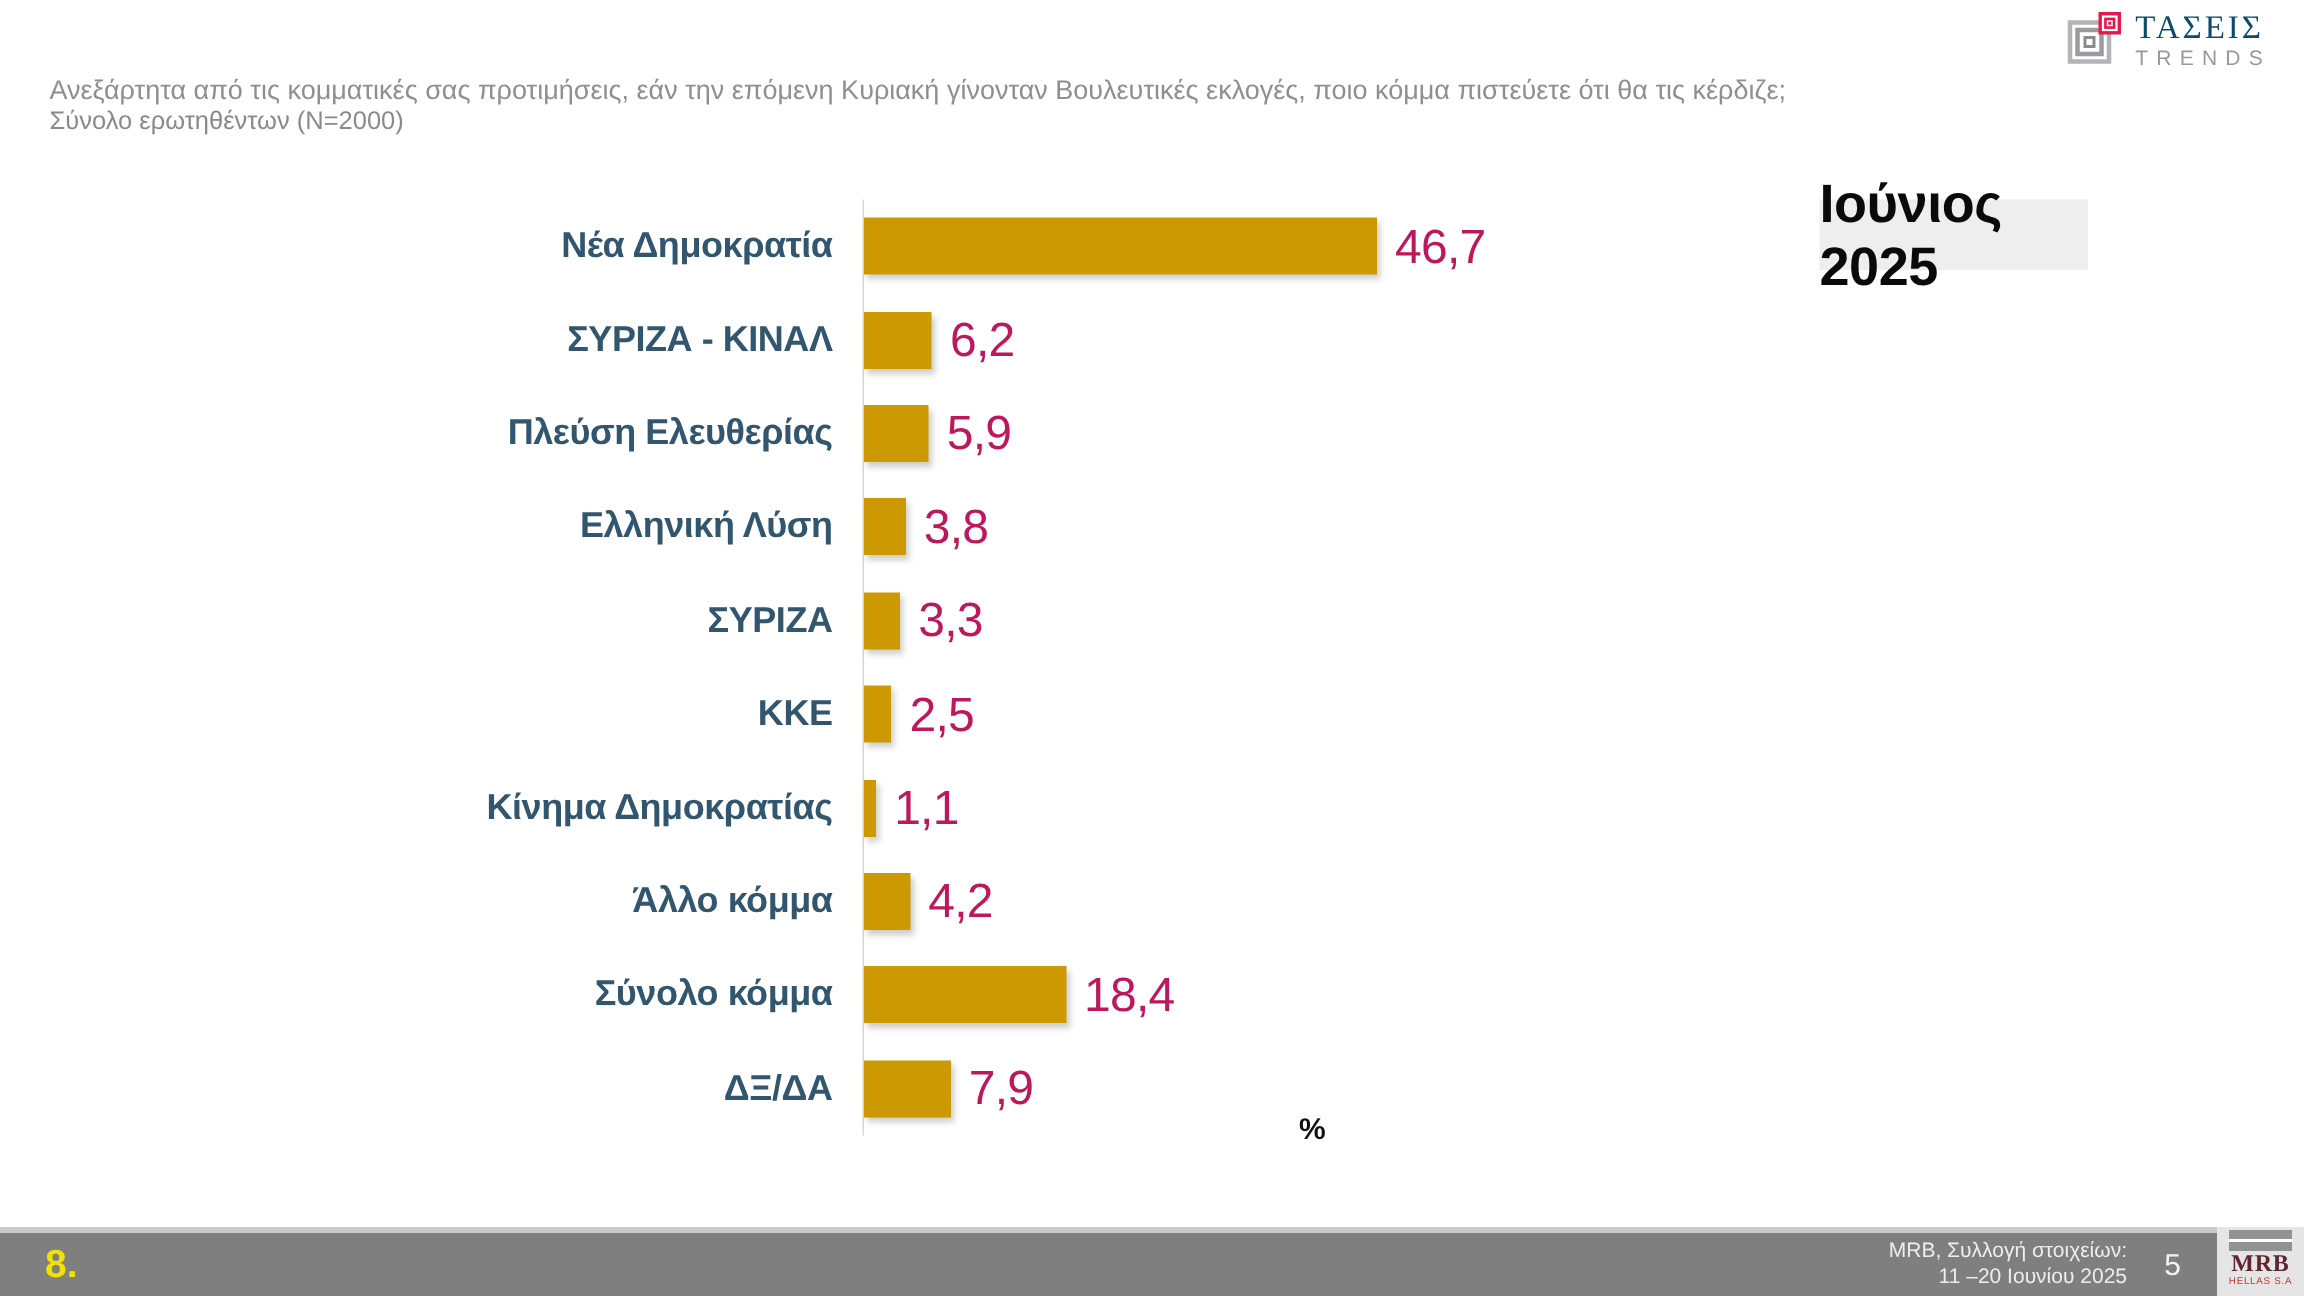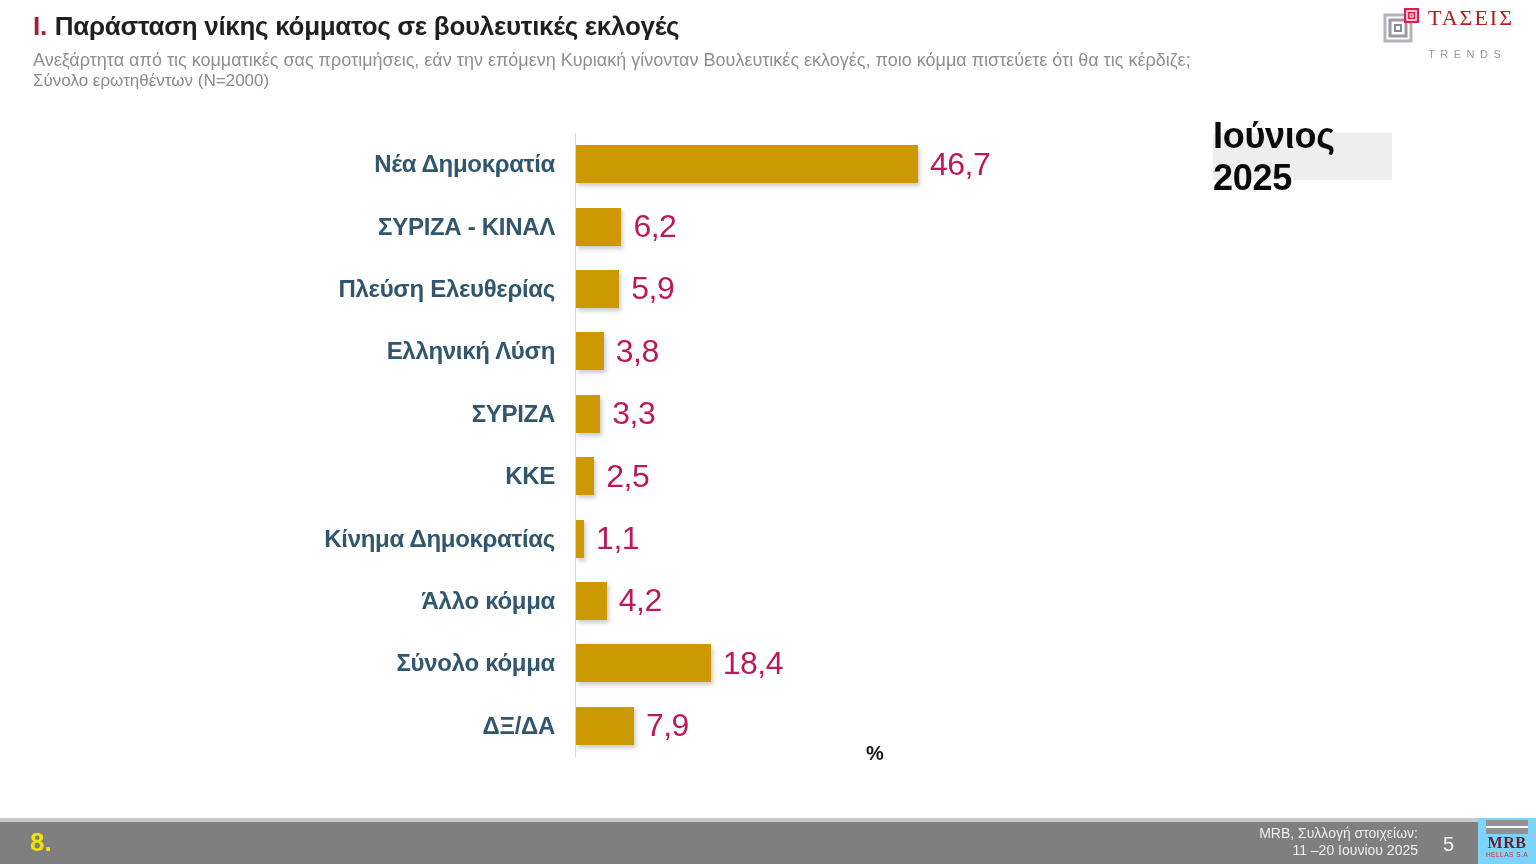--- a/index.html
+++ b/index.html
@@ -26,24 +26,24 @@
     font-size:17px;font-weight:normal;color:#8a8a8a;
   }
   
   .taseis{
     position:absolute;right:22px;top:6px;
     display:flex;align-items:flex-start;gap:6px;
   }
   .taseis-text{display:flex;flex-direction:column;align-items:flex-start;}
   .taseis-name{
     font-family:"Liberation Serif", serif;
-    font-size:22px;color:#b91c1c;letter-spacing:2px;line-height:24px;
+    font-size:22px;color:#0c4a6e;letter-spacing:2px;line-height:24px;
   }
   .taseis-sub{
-    font-size:11px;color:#9b96a0;letter-spacing:5.5px;line-height:14px;margin-top:17px;
+    font-size:14px;color:#9b96a0;letter-spacing:5.5px;line-height:14px;margin-top:1px;
   }
   
   .chart{position:absolute;left:0;top:133px;width:1100px;}
   .axis-line{
     position:absolute;left:575px;top:133px;width:1px;height:624px;
     background:#d8d8d8;
   }
   .chart-row{display:flex;align-items:center;height:62.4px;}
   .bar-label{
     width:555px;text-align:right;
@@ -81,43 +81,40 @@
   .source{
     position:absolute;right:118px;bottom:5px;
     text-align:right;font-size:14px;line-height:17px;color:#ededed;
   }
   .page-no{
     position:absolute;right:82px;bottom:8px;
     font-size:20px;color:#f2f2f2;
   }
   .mrb-logo{
     position:absolute;right:0;bottom:0;width:58px;height:46px;
-    background:#7dd3fc;display:flex;flex-direction:column;align-items:center;
+    background:#e5e5e5;display:flex;flex-direction:column;align-items:center;
     justify-content:flex-start;padding-top:2px;box-sizing:border-box;
   }
   .mrb-stripes{
     width:42px;height:14px;
     background:linear-gradient(#929292 0 42%, #ffffff 42% 56%, #929292 56% 100%);
   }
   .mrb-name{
     font-family:"Liberation Serif", serif;font-weight:bold;
     font-size:16px;line-height:17px;color:#5f2530;letter-spacing:0.5px;
   }
   .mrb-sub{
     font-size:6.5px;color:#c0392b;letter-spacing:0.5px;line-height:8px;
   }
 </style>
 </head>
 <body>
 
 <div class="slide">
 
-  <div class="title-line">
-    <span class="section-no">Ι.</span><span>Παράσταση νίκης κόμματος σε βουλευτικές εκλογές</span>
-  </div>
   <div class="subtitle">Ανεξάρτητα από τις κομματικές σας προτιμήσεις, εάν την επόμενη Κυριακή γίνονταν Βουλευτικές εκλογές, ποιο κόμμα πιστεύετε ότι θα τις κέρδιζε;</div>
   <div class="sample-line">Σύνολο ερωτηθέντων (Ν=2000)</div>
 
   <div class="taseis">
     <span>
       <svg width="40" height="40" viewBox="0 0 40 40">
         <rect x="3" y="9" width="26" height="26" fill="none" stroke="#b3b3b8" stroke-width="3"></rect>
         <rect x="8" y="14" width="16" height="16" fill="none" stroke="#9a9aa0" stroke-width="3"></rect>
         <rect x="13" y="19" width="6" height="6" fill="none" stroke="#8a8a90" stroke-width="2"></rect>
         <rect x="22" y="2" width="15" height="15" fill="#e8174b"></rect>

